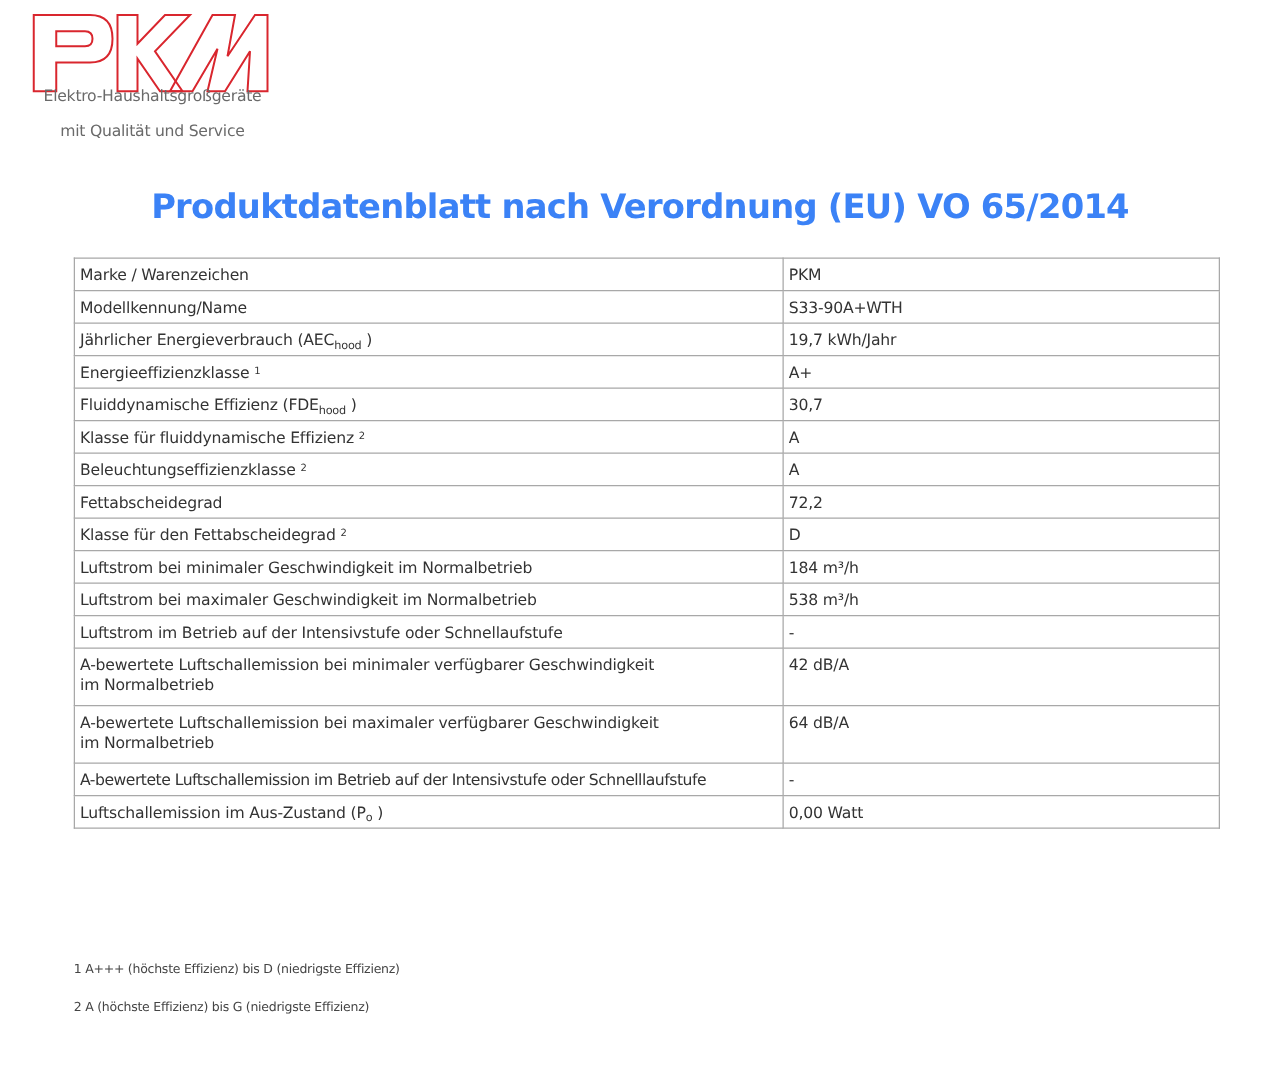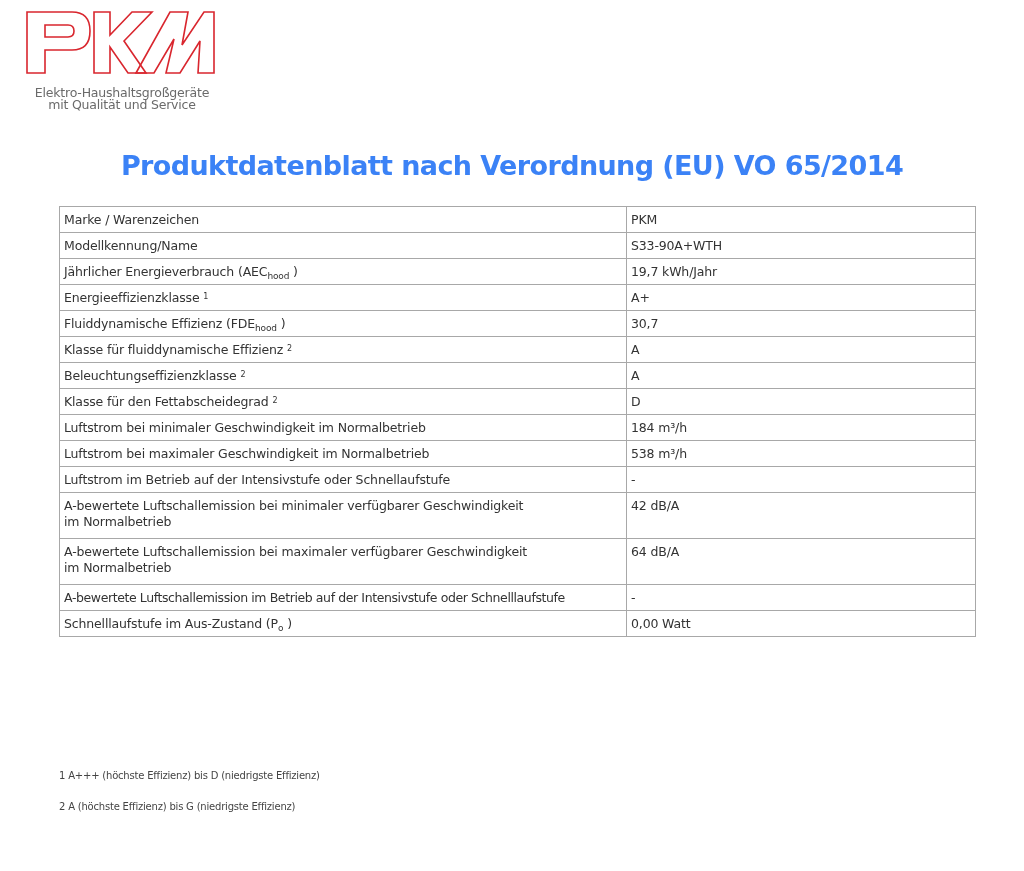--- a/index.html
+++ b/index.html
@@ -29,21 +29,21 @@
       position: absolute;
       left: 0;
       width: 196px;
       text-align: center;
       font-family: "DejaVu Sans", sans-serif;
       font-size: 12.5px;
       color: #6a6a6a;
       line-height: 16px;
       letter-spacing: -0.2px;
     }
-    .tag1 { top: 76px; }
+    .tag1 { top: 60px; }
     .tag2 { top: 88px; }
 
     .title {
       position: absolute;
       left: 0;
       top: 150px;
       width: 1024px;
       text-align: center;
       font-family: "DejaVu Sans", sans-serif;
       font-size: 27px;
@@ -145,20 +145,24 @@
     </tr>
     <tr>
       <td class="label"><span>Klasse für fluiddynamische Effizienz</span> <sup>2</sup></td>
       <td>A</td>
     </tr>
     <tr>
       <td class="label"><span>Beleuchtungseffizienzklasse</span> <sup>2</sup></td>
       <td>A</td>
     </tr>
     <tr>
+      <td class="label"><span>Fettabscheidegrad</span></td>
+      <td>72,2</td>
+    </tr>
+    <tr>
       <td class="label"><span>Klasse für den Fettabscheidegrad</span> <sup>2</sup></td>
       <td>D</td>
     </tr>
     <tr>
       <td class="label"><span>Luftstrom bei minimaler Geschwindigkeit im Normalbetrieb</span></td>
       <td>184 m³/h</td>
     </tr>
     <tr>
       <td class="label"><span>Luftstrom bei maximaler Geschwindigkeit im Normalbetrieb</span></td>
       <td>538 m³/h</td>
@@ -173,20 +177,20 @@
     </tr>
     <tr class="tall">
       <td class="label"><span>A-bewertete Luftschallemission bei maximaler verfügbarer Geschwindigkeit</span><br><span>im Normalbetrieb</span></td>
       <td>64 dB/A</td>
     </tr>
     <tr>
       <td class="label" style="white-space:nowrap;letter-spacing:-0.4px;"><span>A-bewertete Luftschallemission im Betrieb auf der Intensivstufe oder Schnelllaufstufe</span></td>
       <td>-</td>
     </tr>
     <tr>
-      <td class="label"><span>Schnelllaufstufe im Aus-Zustand (P</span><sub>o</sub> <span>)</span></td>
+      <td class="label"><span>Luftschallemission im Aus-Zustand (P</span><sub>o</sub> <span>)</span></td>
       <td>0,00 Watt</td>
     </tr>
   </tbody>
 </table>
 
 <div class="footnote fn1">1 A+++ (höchste Effizienz) bis D (niedrigste Effizienz)</div>
 <div class="footnote fn2">2 A (höchste Effizienz) bis G (niedrigste Effizienz)</div>
 
 </body></html>

